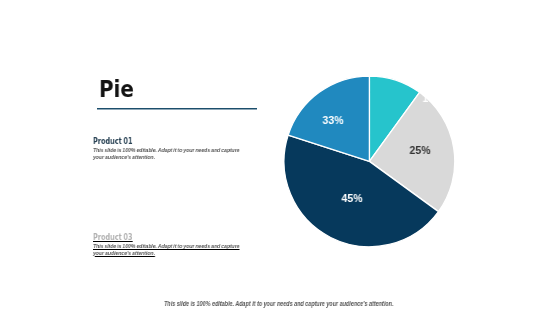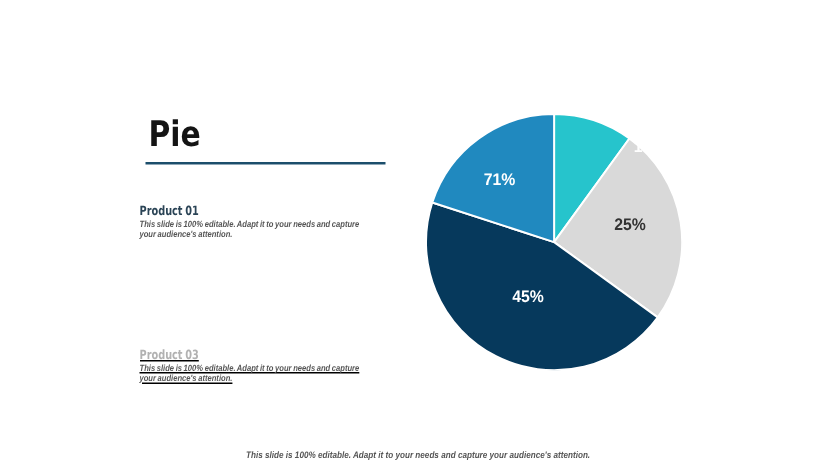--- a/index.html
+++ b/index.html
@@ -46,14 +46,14 @@
     <g id="pie-slices">
         <path d="M 100 100 L 100.000 0.000 A 100 100 0 0 1 158.779 19.098 Z" fill="#26c4cc" stroke="#ffffff" stroke-width="1.55" stroke-linejoin="round"></path>
         <path d="M 100 100 L 158.779 19.098 A 100 100 0 0 1 180.902 158.779 Z" fill="#d9d9d9" stroke="#ffffff" stroke-width="1.55" stroke-linejoin="round"></path>
         <path d="M 100 100 L 180.902 158.779 A 100 100 0 0 1 4.894 69.098 Z" fill="#06395c" stroke="#ffffff" stroke-width="1.55" stroke-linejoin="round"></path>
         <path d="M 100 100 L 4.894 69.098 A 100 100 0 0 1 100.000 0.000 Z" fill="#2089bf" stroke="#ffffff" stroke-width="1.55" stroke-linejoin="round"></path>
       </g>
   </svg>
   <div class="pct" id="l0" style="color: rgb(255, 255, 255); left: 389.4px; top: 98.2px; transform: translate(-50%, -50%) scaleX(0.94); margin-left: 44px;">10%</div>
   <div class="pct" id="l1" style="color: rgb(51, 51, 51); left: 420px; top: 150px; transform: translate(-50%, -50%) scaleX(0.94); text-align: center;">25%</div>
   <div class="pct" id="l2" style="color: rgb(255, 255, 255); left: 352.4px; top: 197.5px; transform: translate(-50%, -50%) scaleX(0.94);">45%</div>
-  <div class="pct" id="l3" style="color: rgb(255, 255, 255); left: 333.2px; top: 120.2px; transform: translate(-50%, -50%) scaleX(0.94);">71%</div>
+  <div class="pct" id="l3" style="color: rgb(255, 255, 255); left: 333.2px; top: 120.2px; transform: translate(-50%, -50%) scaleX(0.94);">33%</div>
 </div>
 
 </body></html>

